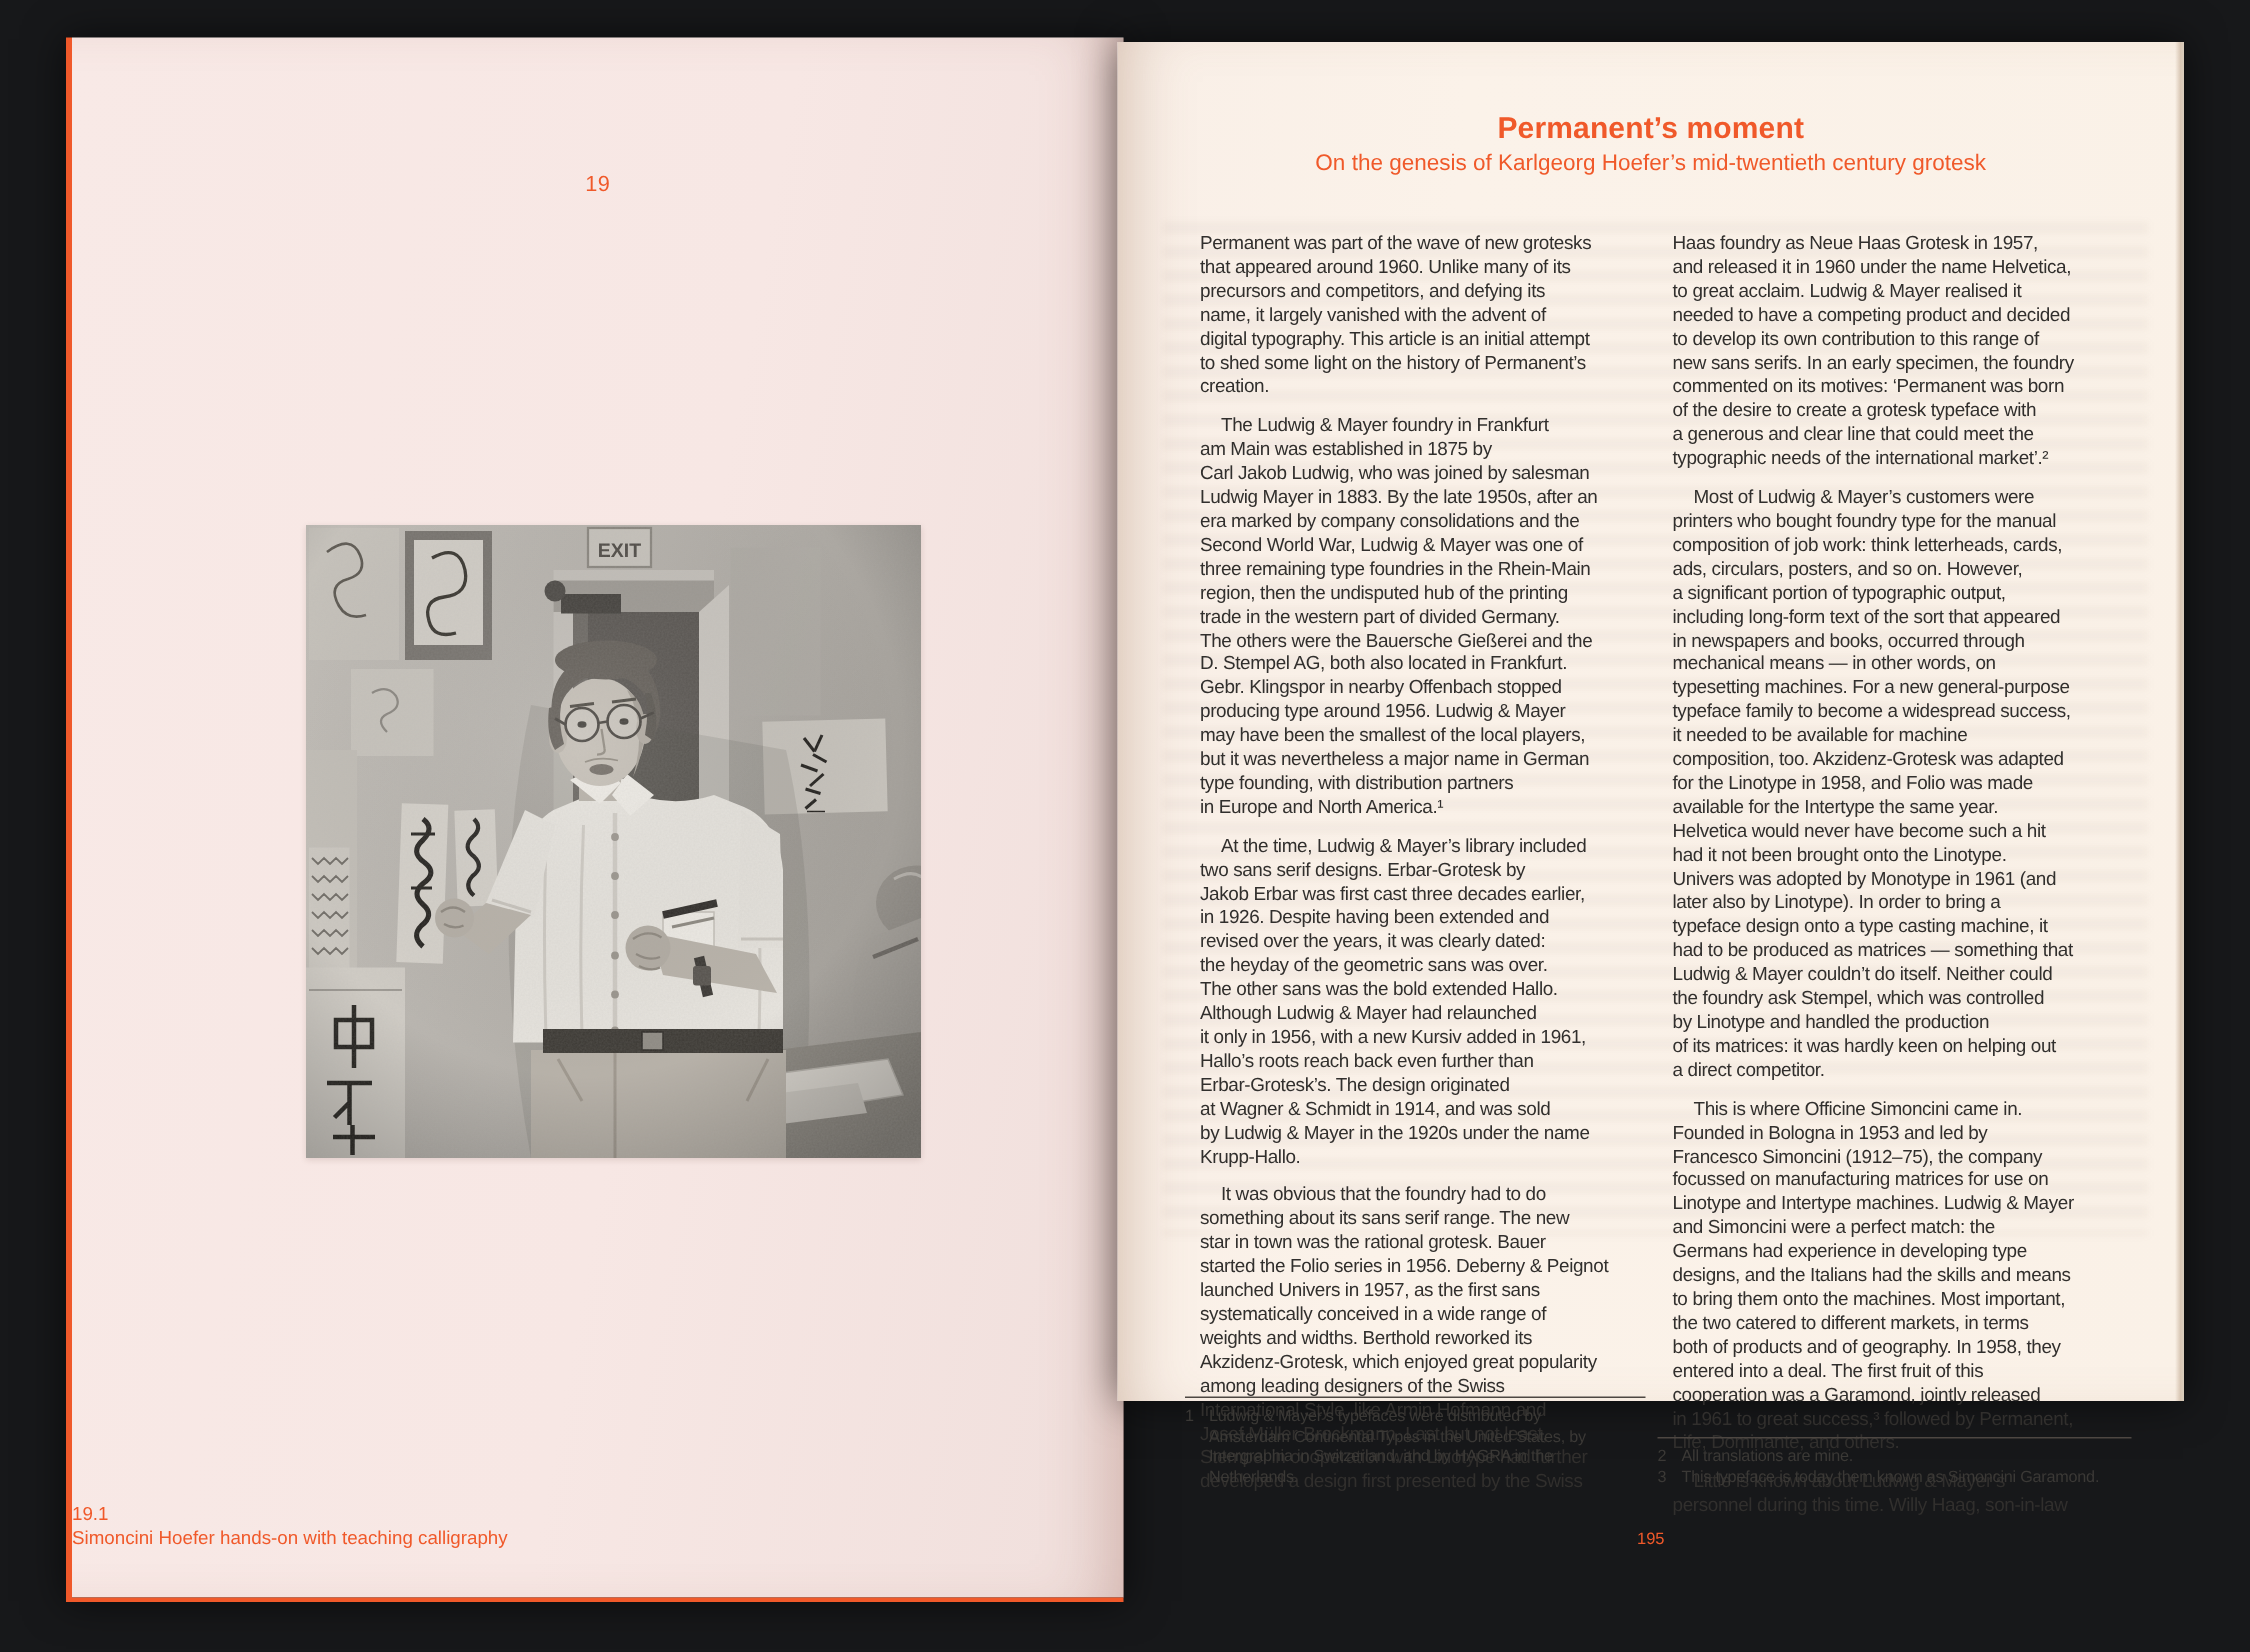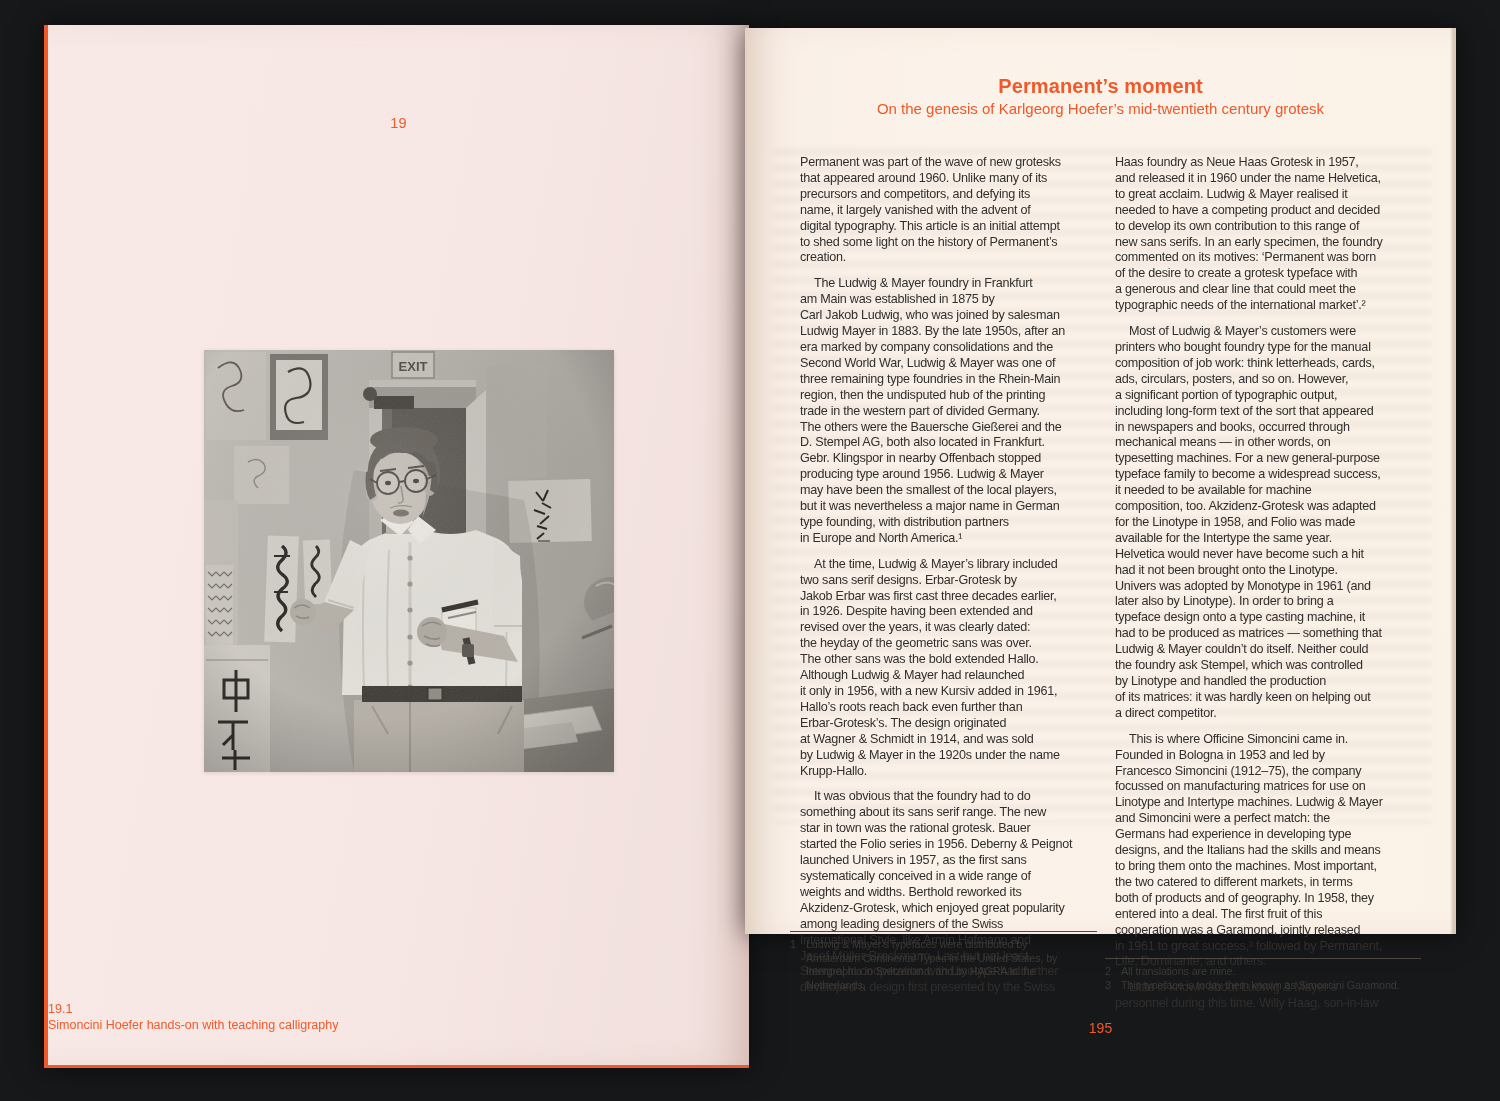--- a/index.html
+++ b/index.html
@@ -35,21 +35,21 @@
   .col2{left:360px;width:316px;}
   .para{margin:10px;white-space:pre-line;font-size:12.6px;line-height:15.9px;
     letter-spacing:-0.25px;color:#312f2d;}
   .para.indent{text-indent:14px;}
   .footnotes{position:absolute;left:0;right:0;bottom:0;}
   .fnrule{border:none;border-top:1.5px solid #4d4742;margin:0 0 6px 0;}
   .fn{display:flex;font-size:10.8px;line-height:13.4px;color:#3b3936;letter-spacing:-0.15px;}
   .fnnum{width:16px;flex:0 0 16px;}
   .fntext{white-space:pre-line;}
   .rp-pagenum{position:absolute;left:0;right:0;top:992px;text-align:center;
-    color:#f0592a;font-size:14px;}
+    color:#f0592a;font-size:11px;}
 </style>
 </head>
 <body>
 
 <div class="stage">
 
   <div class="page-left">
     <div class="pl-pagenum">19</div>
 
     <div class="photo">

